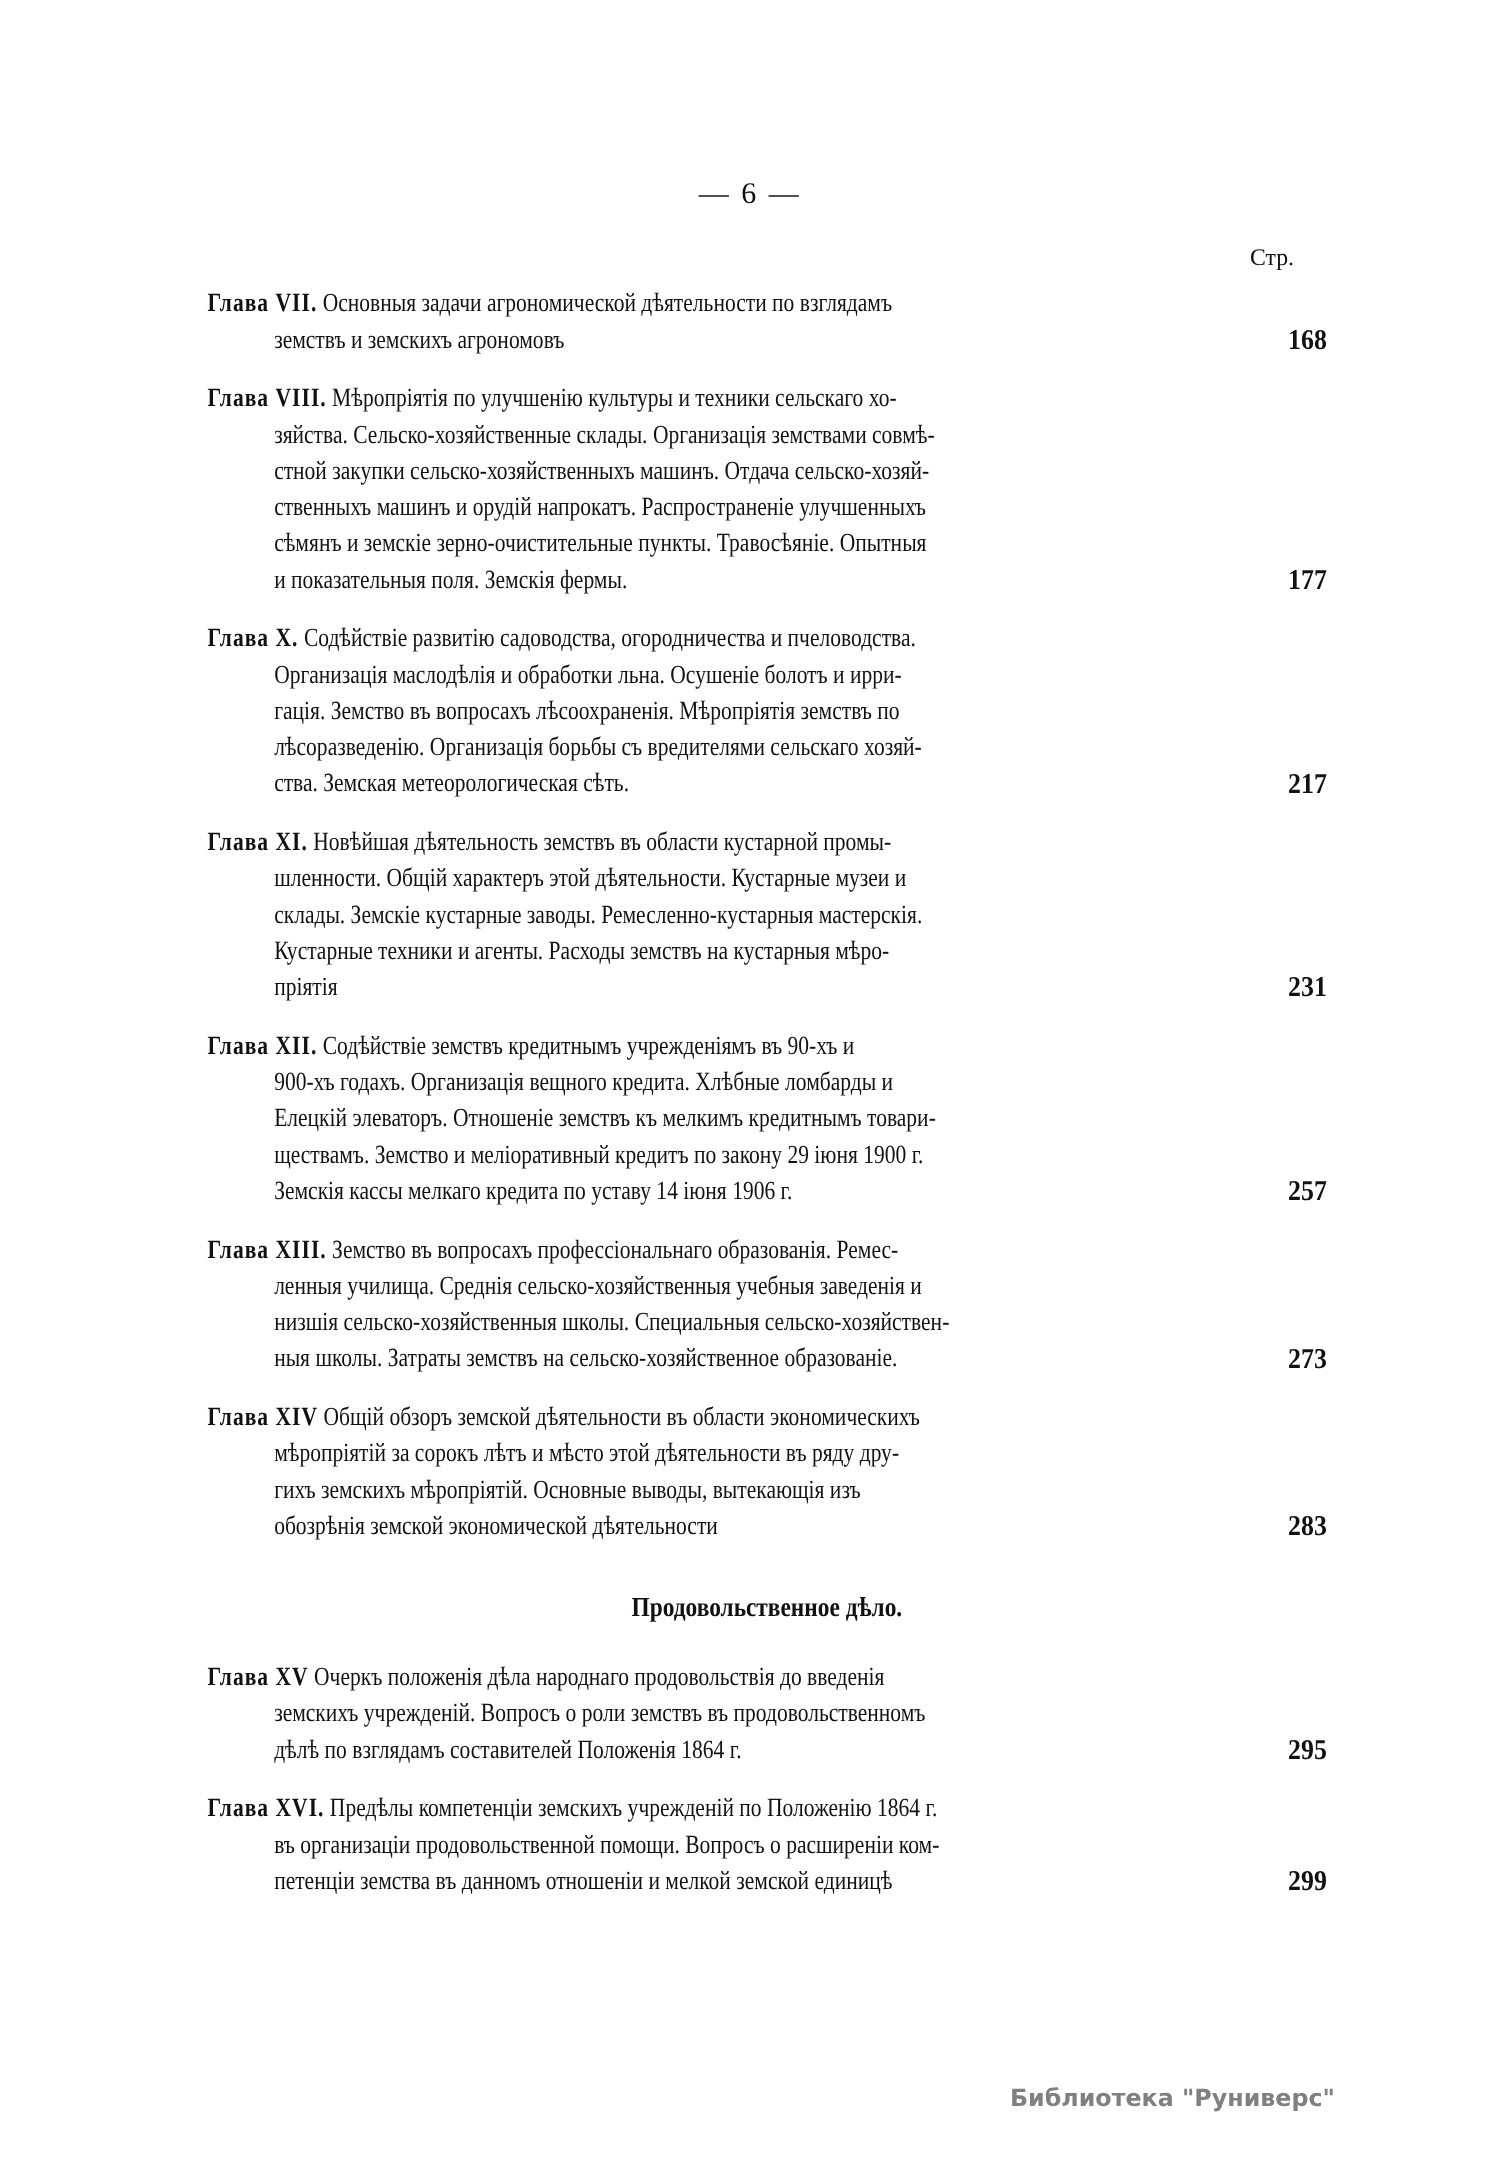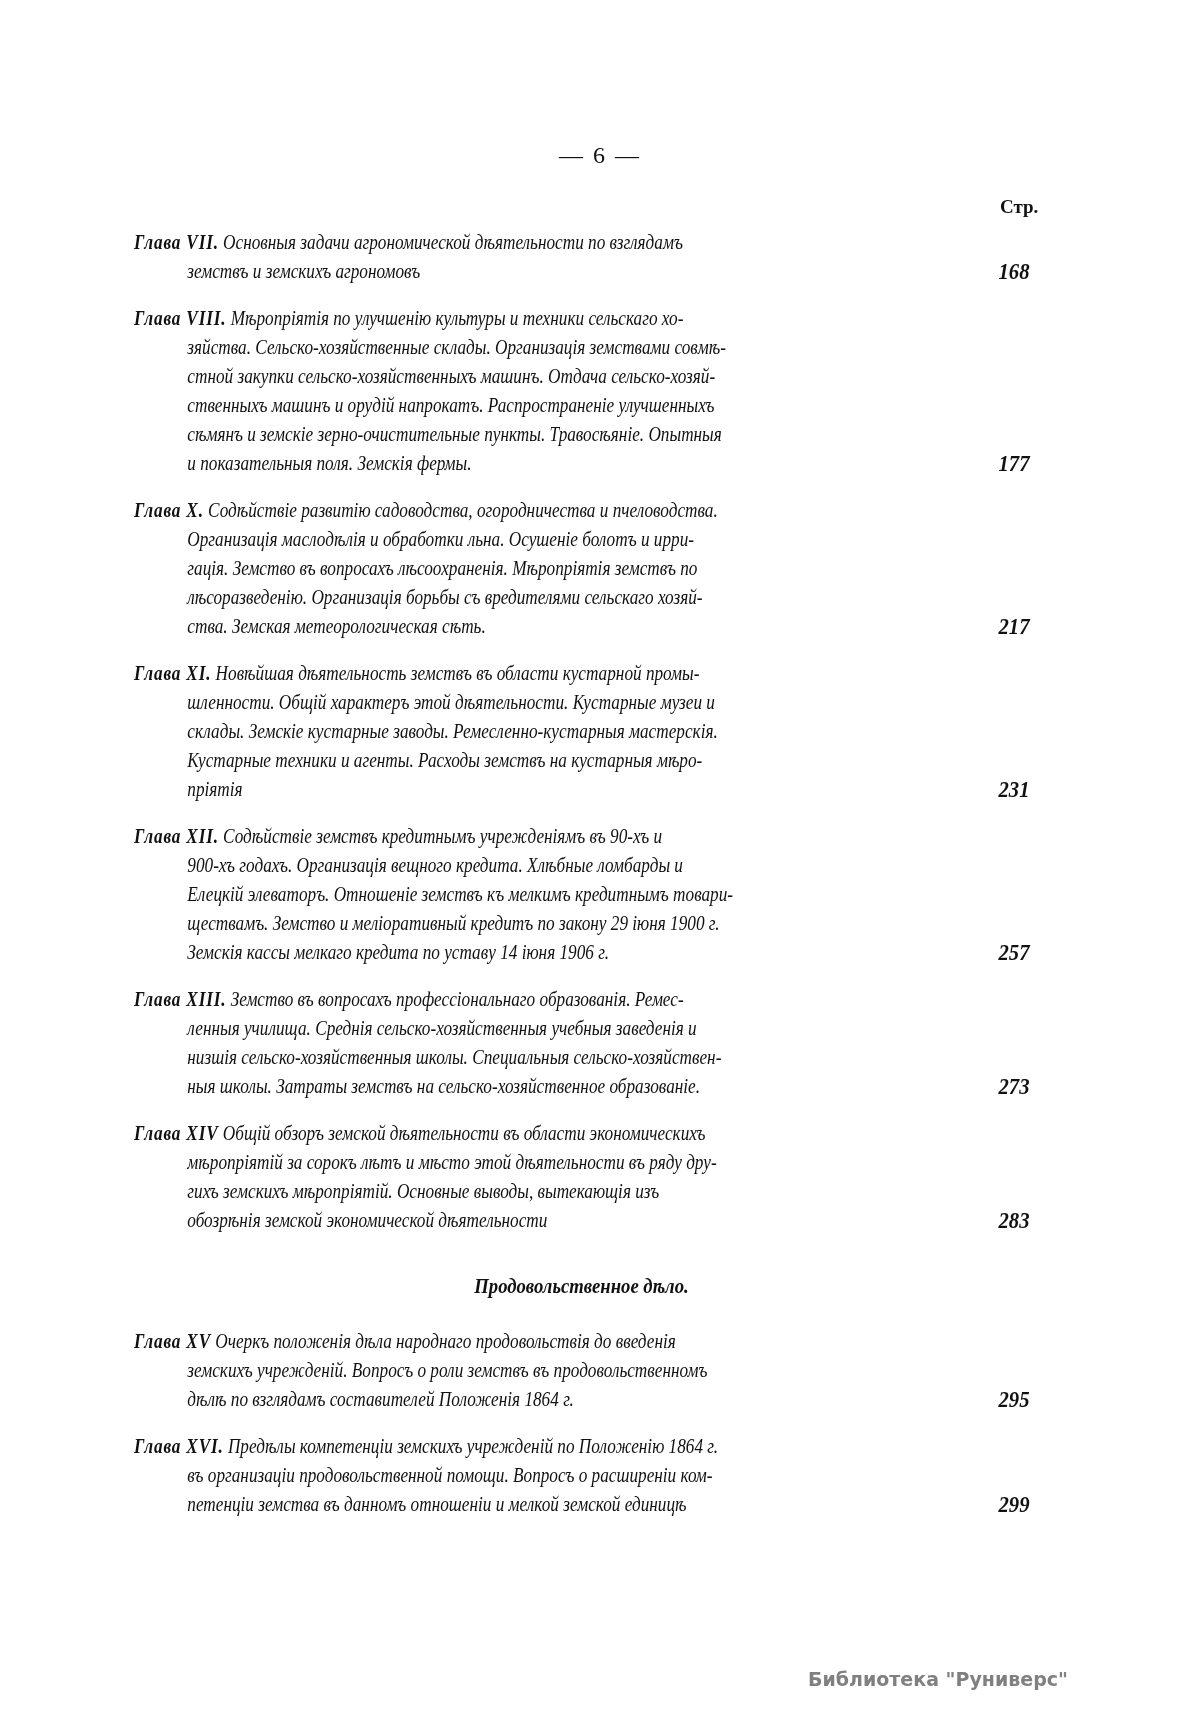--- a/index.html
+++ b/index.html
@@ -1,21 +1,21 @@
 <!DOCTYPE html>
 <html><head>
 <meta charset="utf-8">
 <style>
   html, body { margin: 0; padding: 0; background: #ffffff; }
   body { width: 1200px; height: 1733px; position: relative; overflow: hidden;
          font-family: "Liberation Serif", "DejaVu Serif", serif; color: #111; }
   .page-header { position: absolute; top: 142px; left: 0; width: 1200px; text-align: center;
                  font-size: 24px; letter-spacing: 2px; }
-  .str-label { position: absolute; top: 196px; left: 1000px; font-size: 19px; font-weight: bold; }
-  .toc { position: absolute; top: 228px; left: 134px; width: 895px; font-style: italic; }
+  .str-label { position: absolute; top: 196px; left: 1000px; font-size: 19px; }
+  .toc { position: absolute; top: 228px; left: 166px; width: 895px; }
   .entry { position: relative; margin-bottom: 18px; font-size: 21px; line-height: 29px;
            transform-origin: left top; }
   .entry .line { white-space: nowrap; display: block; transform: scaleX(0.82); transform-origin: left center; width: 850px; }
   .entry .line.cont { padding-left: 65px; }
   .entry .head { font-weight: bold; letter-spacing: 1px; }
   .entry .pg { position: absolute; right: 0; bottom: 0; font-size: 23px; line-height: 29px;
                font-weight: bold; transform: scaleX(0.9); transform-origin: right center; }
   .section-title { text-align: center; font-weight: bold; font-size: 22px; margin: 38px 0 28px 0;
                    transform: scaleX(0.85); }
   .watermark { position: absolute; top: 1668px; left: 808px; font-family: "DejaVu Sans", sans-serif;

